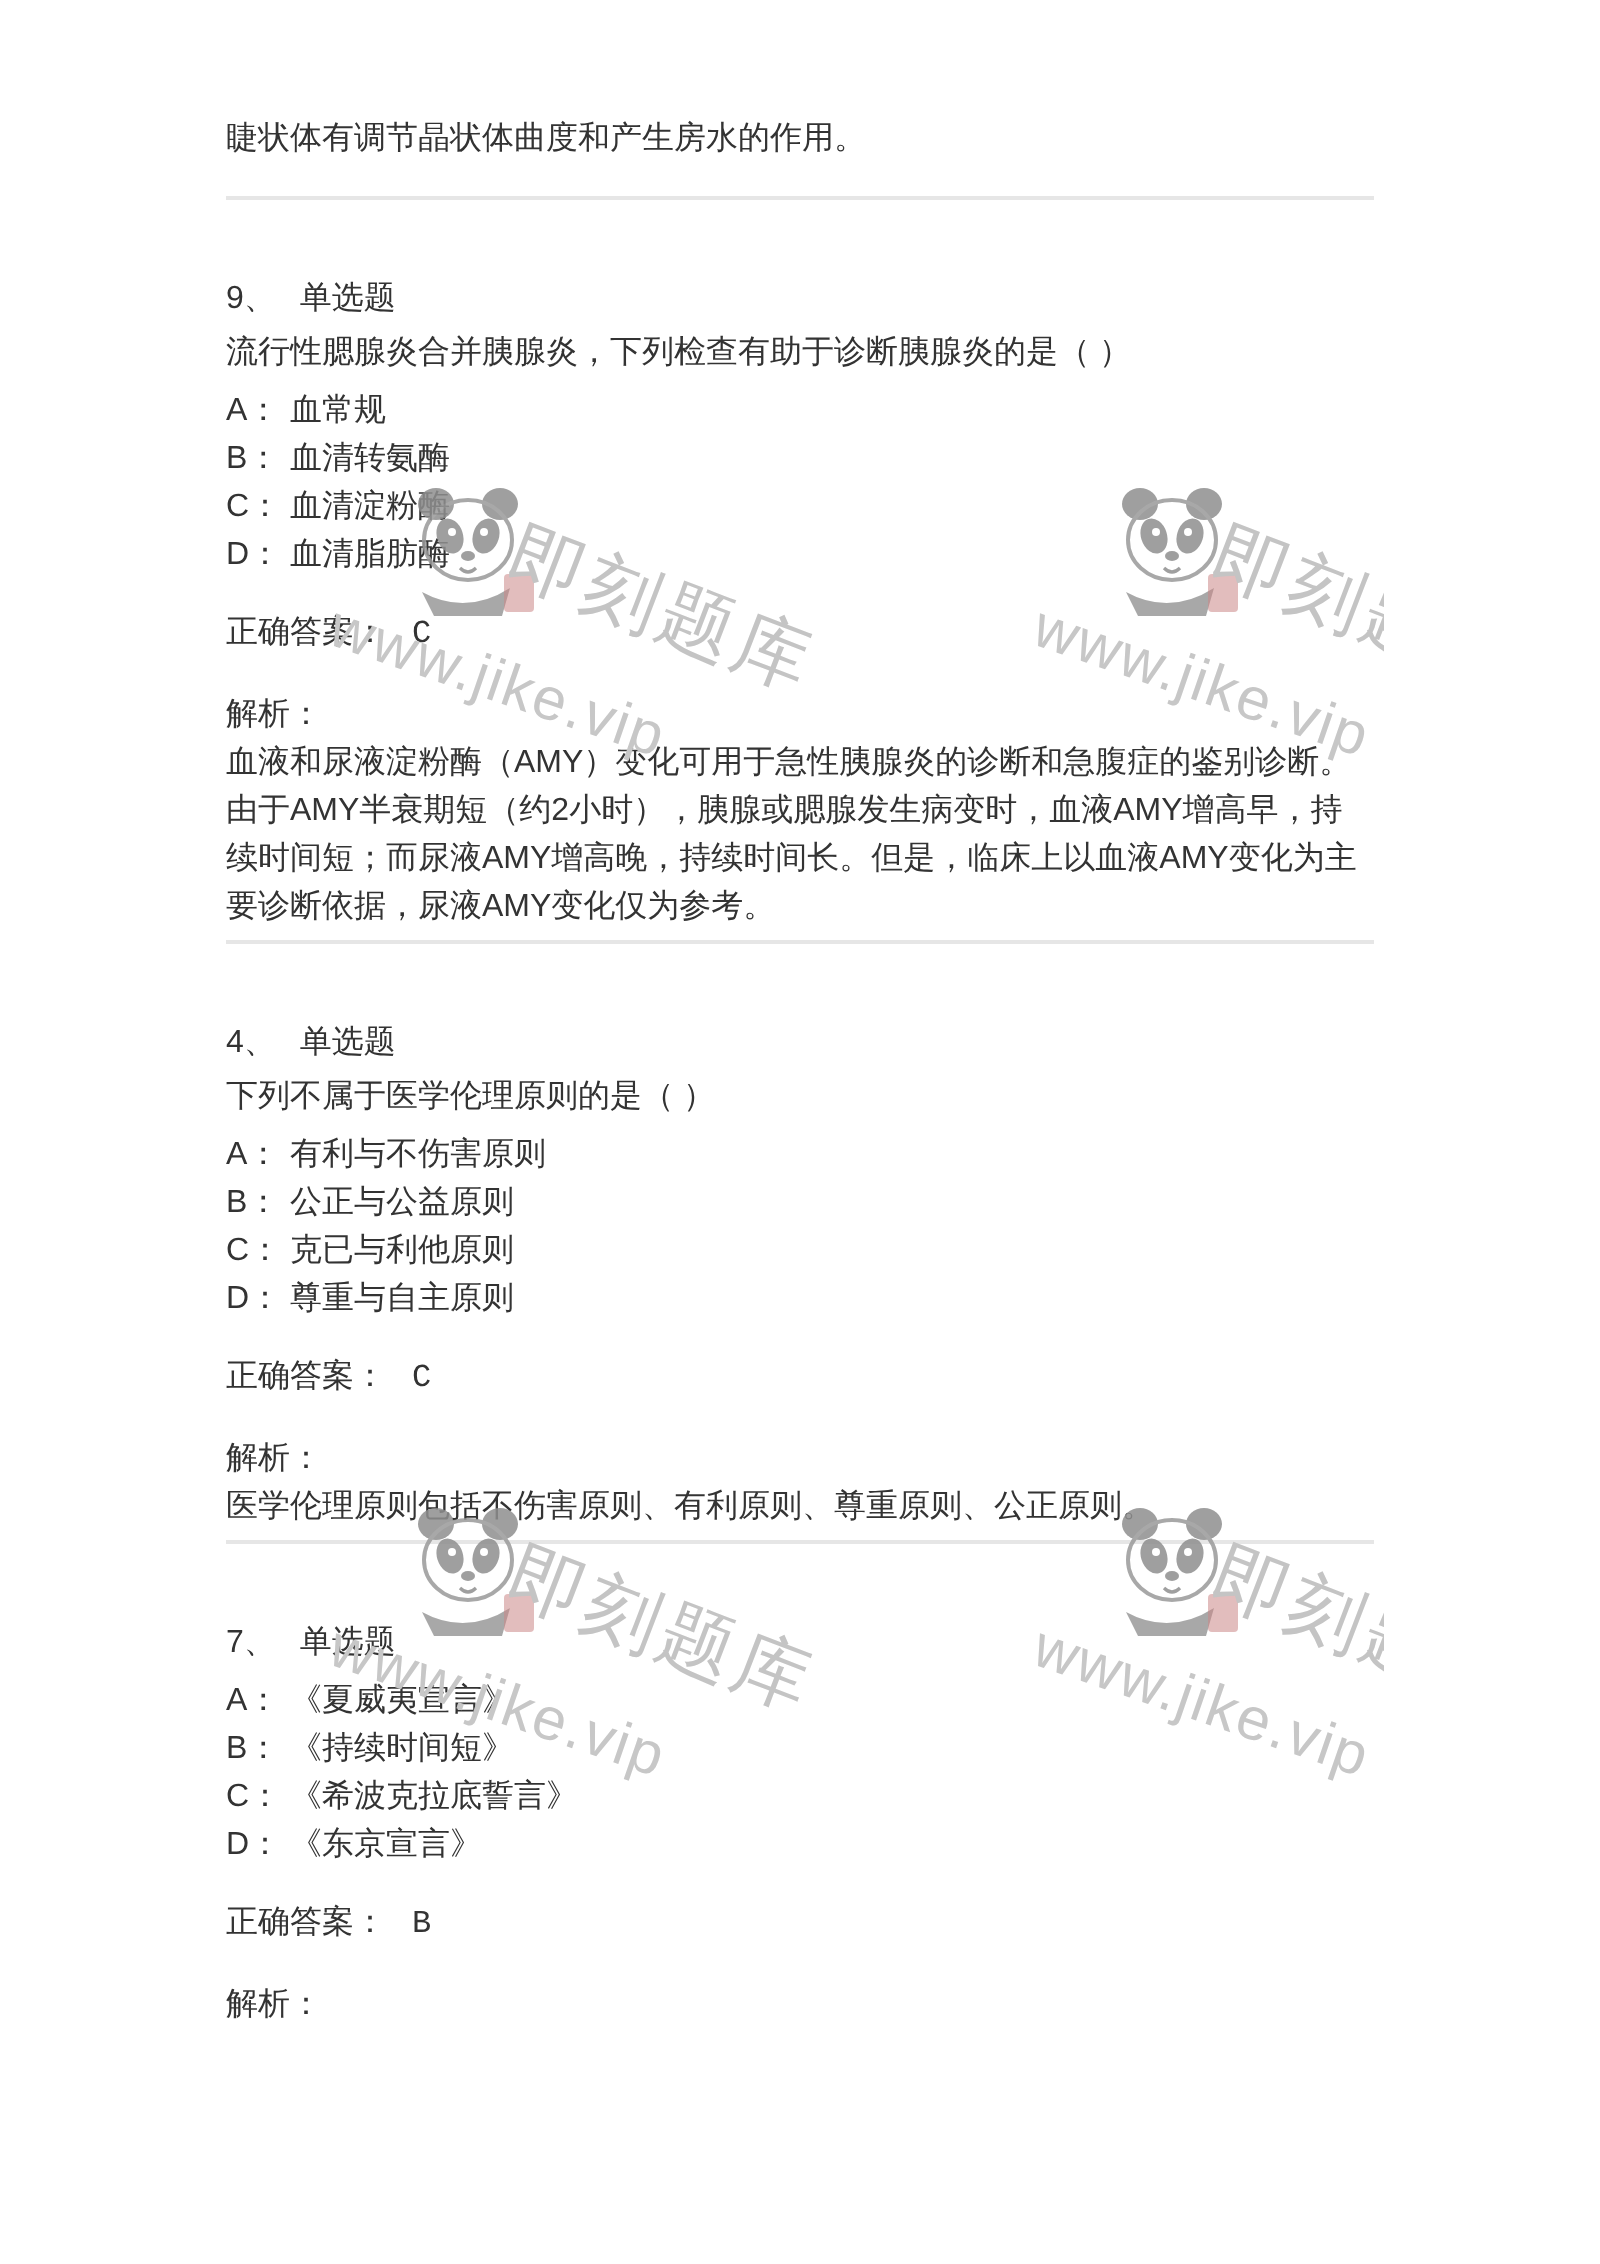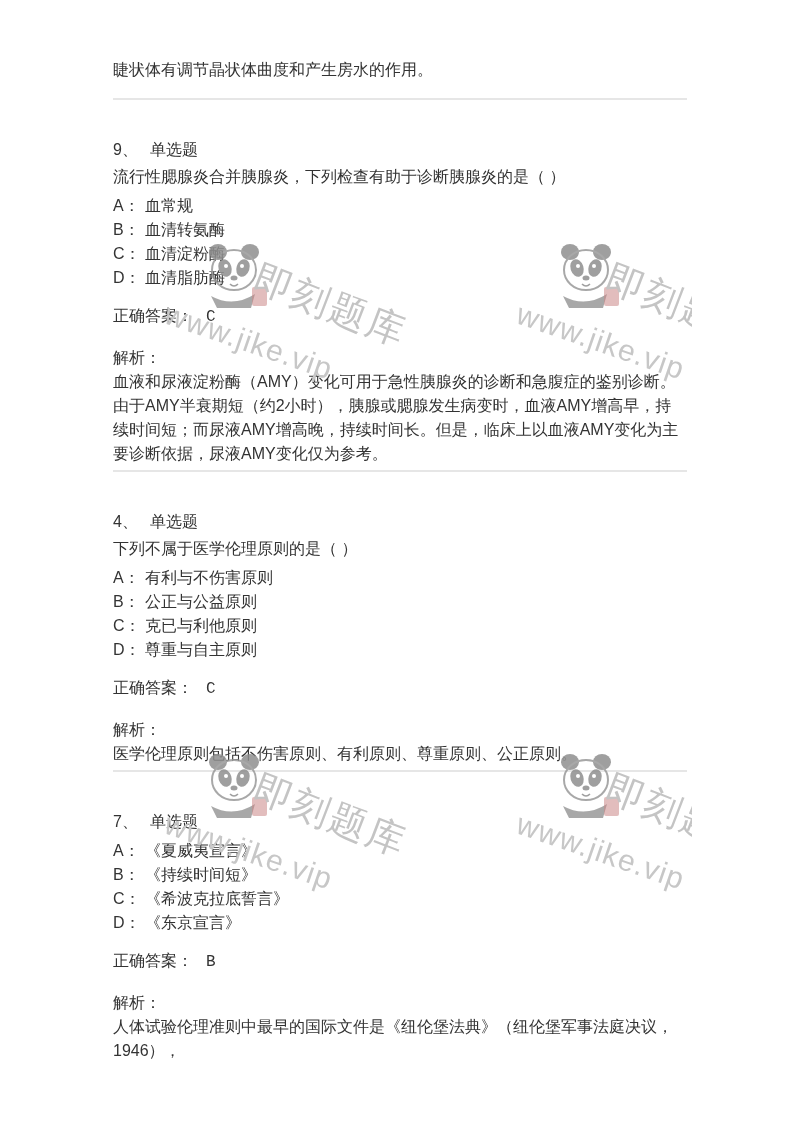--- a/index.html
+++ b/index.html
@@ -158,21 +158,20 @@
       </div>
       <div class="opt">
         <span class="opt-label">D：</span>
         <span class="opt-text">《东京宣言》</span>
       </div>
       <div class="answer-row">
         <span>正确答案：</span>
         <span class="answer-val">B</span>
       </div>
       <div class="analysis-label">解析：</div>
-      <p class="analysis-text">人体试验伦理准则中最早的国际文件是《纽伦堡法典》（纽伦堡军事法庭决议，1946），</p>
     </section>
 
   </div>
 
   <div class="wm-layer">
 
     <div class="wm-tile r1l">
       <span class="wm-panda">
         <svg viewBox="0 0 60 66" width="60" height="66" xmlns="http://www.w3.org/2000/svg">
           <ellipse cx="13" cy="10" rx="9" ry="8" fill="#8f8f8f"></ellipse>

